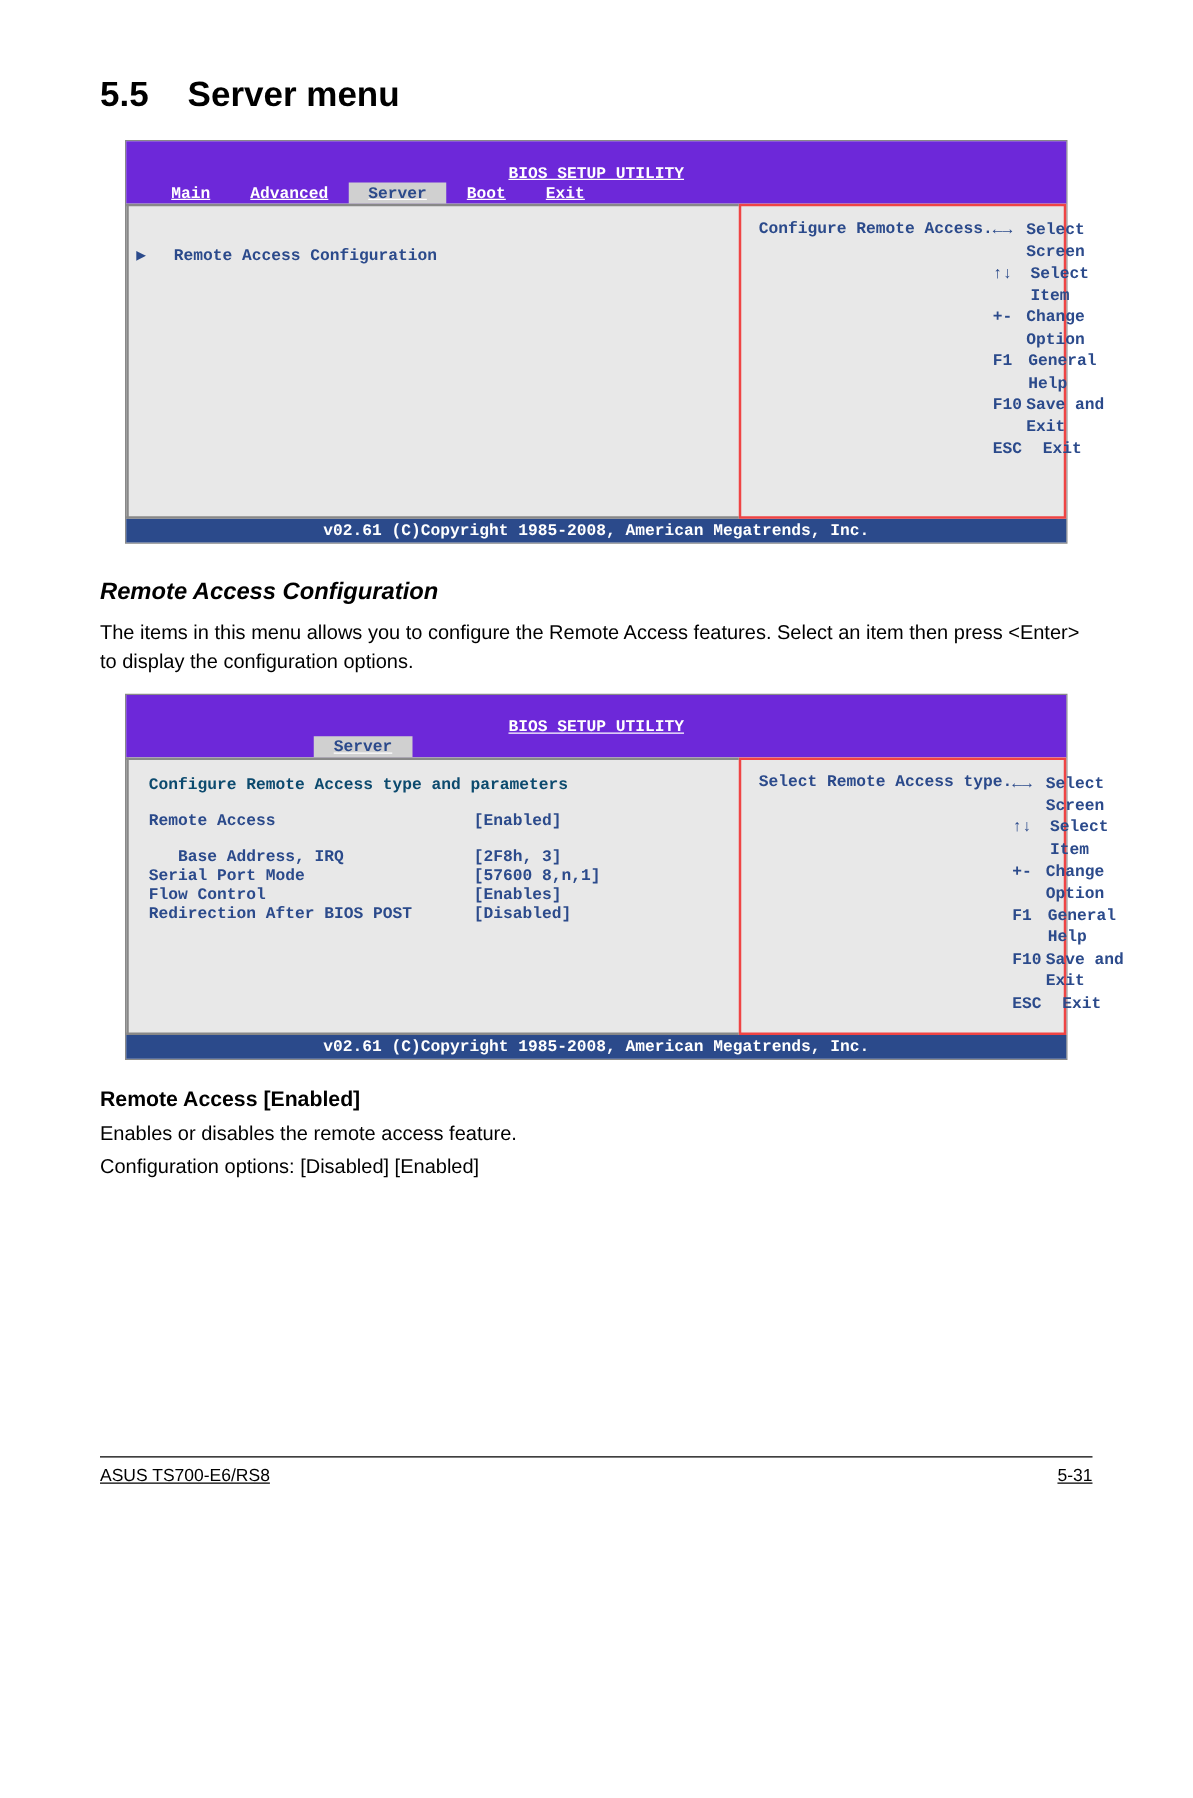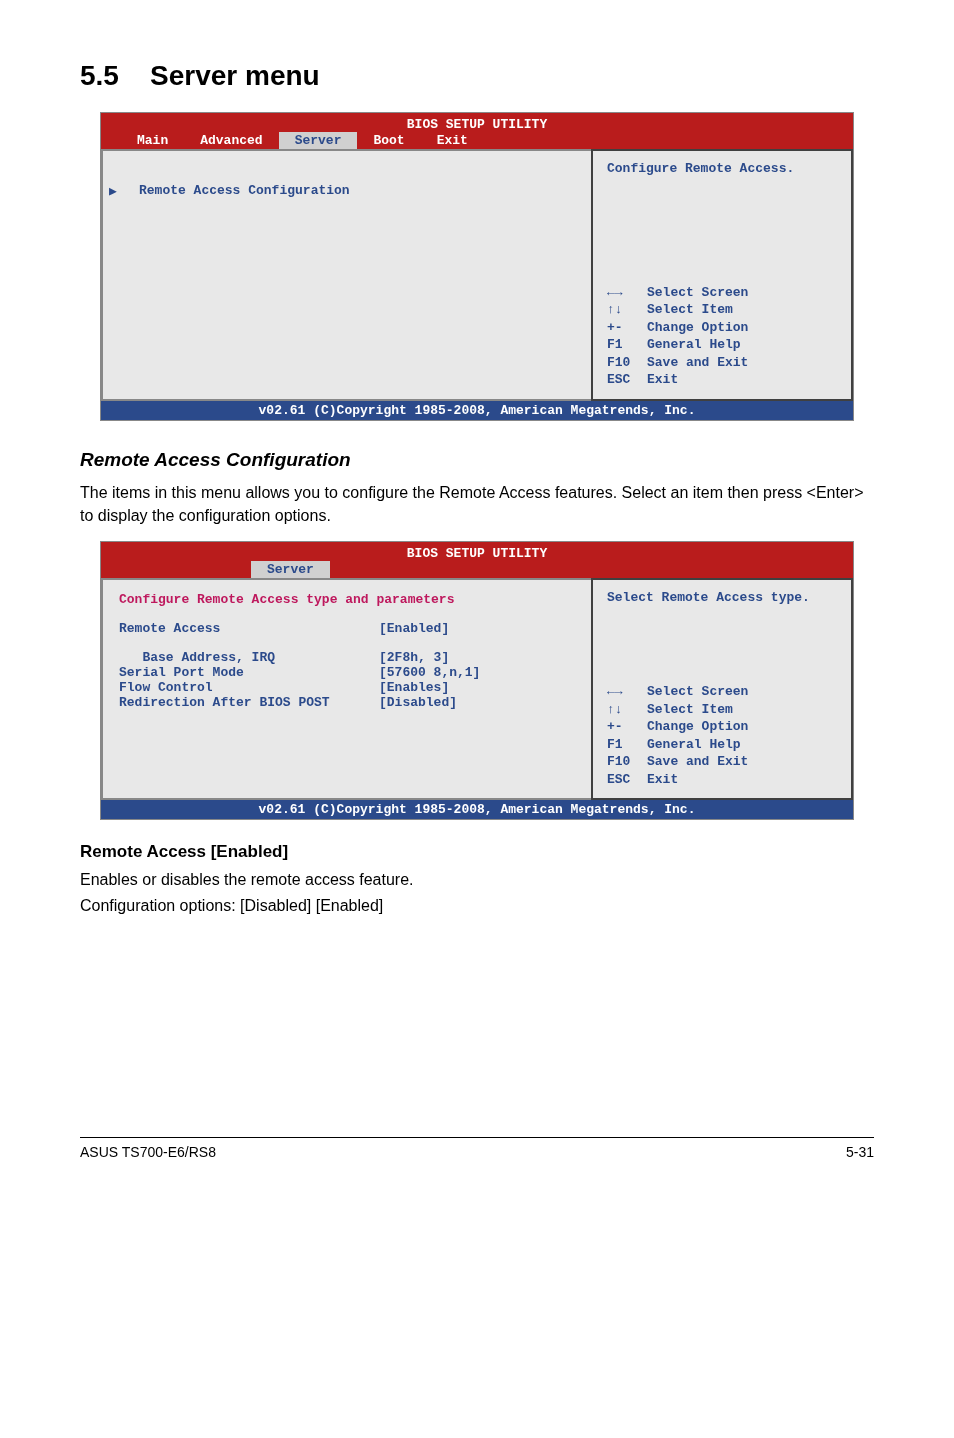--- a/index.html
+++ b/index.html
@@ -20,23 +20,24 @@
   }
   .bios-box {
     margin-left: 20px;
     margin-right: 20px;
     font-family: "Courier New", monospace;
     font-weight: bold;
     font-size: 13px;
     border: 1px solid #888;
   }
   .bios-top {
-    background: #b91c1c;
+    background: #6d28d9;
     color: #fff;
-    padding: 4px 0 0 0;
+    padding: 18px 0 0 0;
+    text-decoration: underline;
   }
   .bios-title {
     text-align: center;
   }
   .bios-menu {
     display: flex;
     gap: 0;
     padding: 0 20px;
   }
   .bios-menu span {
@@ -59,23 +60,23 @@
     position: relative;
     min-height: 220px;
   }
   .bios-main-short {
     min-height: 190px;
   }
   .bios-side {
     width: 230px;
     padding: 10px 14px;
     color: #2b4a8b;
-    border: 2px solid #404040;
-    display: flex;
-    flex-direction: column;
+    border: 2px solid #ef4444;
+    display: flex;
+    flex-direction: row;
   }
   .side-desc {
     flex: 0 0 auto;
   }
   .side-spacer {
     flex: 1 1 auto;
   }
   .side-keys {
     line-height: 1.35;
   }
@@ -138,20 +139,21 @@
   .note-text {
     font-size: 15px;
   }
   .footer-area {
     margin-top: 220px;
     border-top: 1px solid #000;
     padding-top: 6px;
     display: flex;
     justify-content: space-between;
     font-size: 14px;
+    text-decoration: underline;
   }
 </style>
 </head>
 <body>
 
 <div class="page">
 
   <h1 class="section-title">
     <span>5.5</span>&nbsp;&nbsp;&nbsp;&nbsp;<span>Server menu</span>
   </h1>
@@ -212,21 +214,21 @@
 
   <div class="bios-box">
     <div class="bios-top">
       <div class="bios-title">BIOS SETUP UTILITY</div>
       <div class="bios-menu" style="padding-left:150px;">
         <span class="active">Server</span>
       </div>
     </div>
     <div class="bios-body">
       <div class="bios-main bios-main-short">
-        <div style="color:#be185d;">Configure Remote Access type and parameters</div>
+        <div style="color:#0c4a6e;">Configure Remote Access type and parameters</div>
         <div style="height:14px"></div>
         <div class="cfg-row">
             <span class="cfg-label">Remote Access</span>
             <span class="cfg-val">[Enabled]</span>
           </div>
         <div style="height:14px"></div>
         <div class="cfg-row">
             <span class="cfg-label" style="white-space:pre;">   Base Address, IRQ</span>
             <span class="cfg-val">[2F8h, 3]</span>
           </div>

